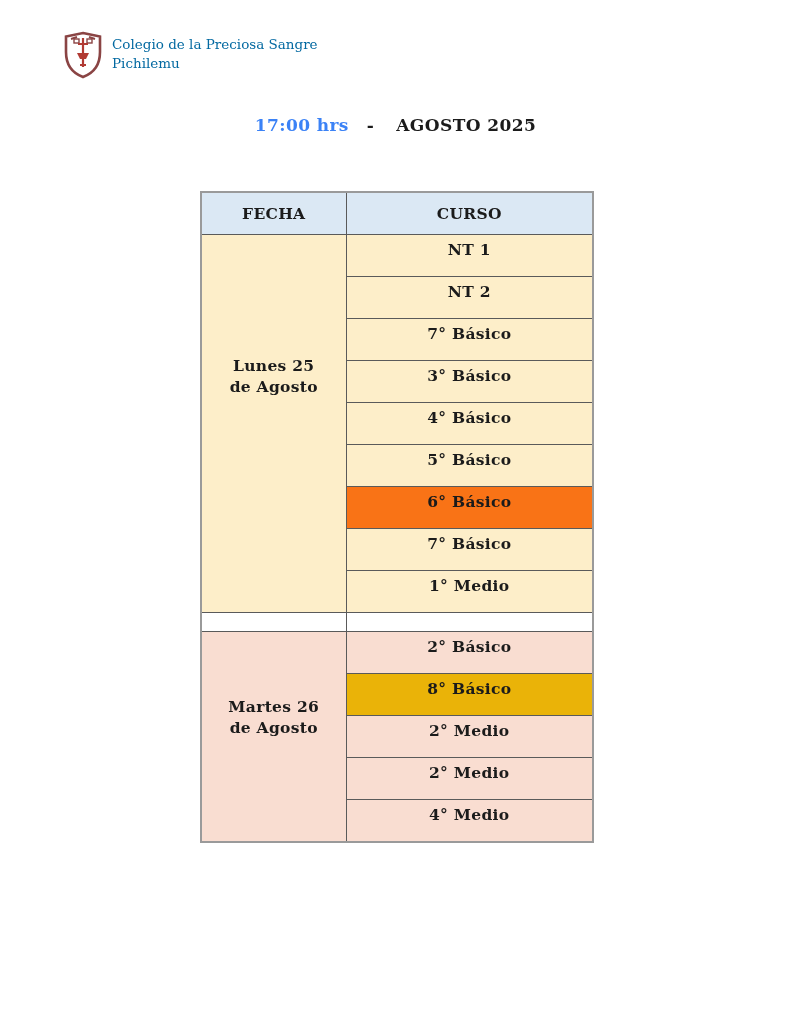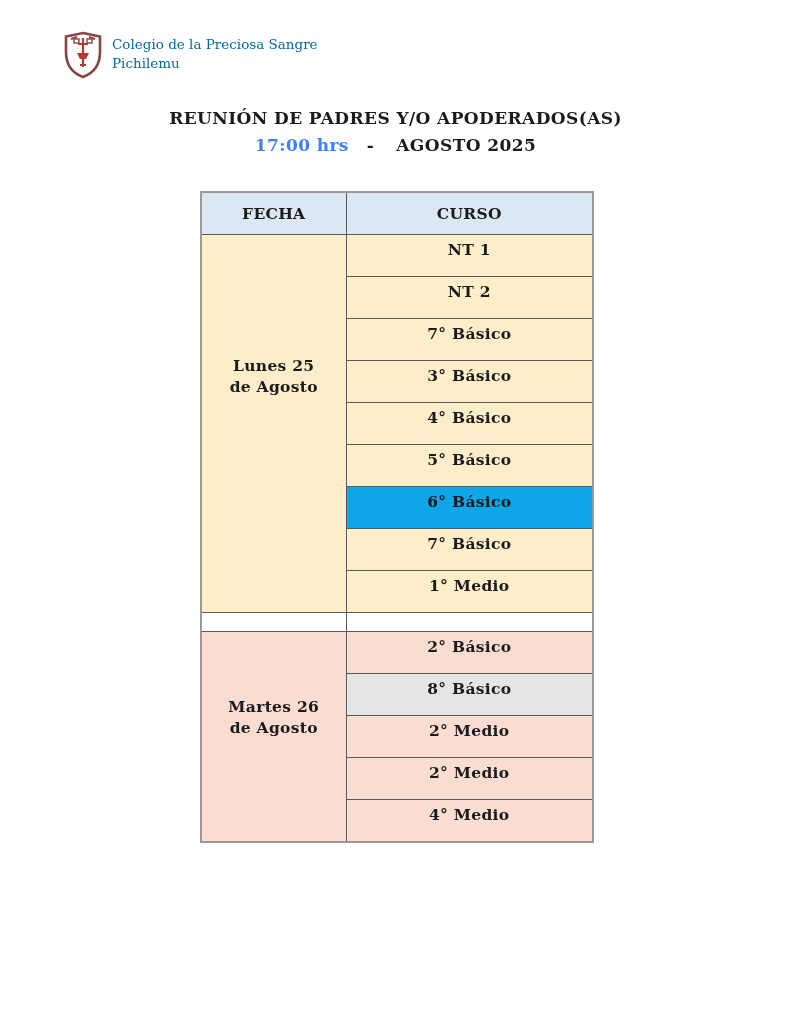--- a/index.html
+++ b/index.html
@@ -77,21 +77,20 @@
       <path d="M14 22 H26 L23 28 H17 Z" fill="#b13a33"></path>
       <path d="M17 34 H23" stroke="#b13a33" stroke-width="2"></path>
     </svg>
     <div class="school-text">
       <div>Colegio de la Preciosa Sangre</div>
       <div>Pichilemu</div>
     </div>
   </div>
 
   <div class="title-block">
-    <div class="title-line1">REUNIÓN DE PADRES Y/O APODERADOS(AS)</div>
     <div class="title-line2">
       <span class="title-time">17:00 hrs</span><span class="title-sep">-</span><span>AGOSTO  2025</span>
     </div>
   </div>
 
   <table class="meeting-table">
     <colgroup>
         <col class="c-fecha">
         <col class="c-curso">
       </colgroup>
@@ -118,41 +117,41 @@
         <tr class="course-row">
           <td class="course-cell" style="background: rgb(253, 238, 201);">3° Básico</td>
         </tr>
         <tr class="course-row">
           <td class="course-cell" style="background: rgb(253, 238, 201);">4° Básico</td>
         </tr>
         <tr class="course-row">
           <td class="course-cell" style="background: rgb(253, 238, 201);">5° Básico</td>
         </tr>
         <tr class="course-row">
-          <td class="course-cell" style="background: #0ea5e9;">6° Básico</td>
+          <td class="course-cell" style="background: #f97316;">6° Básico</td>
         </tr>
         <tr class="course-row">
           <td class="course-cell" style="background: rgb(253, 238, 201);">7° Básico</td>
         </tr>
         <tr class="course-row">
           <td class="course-cell" style="background: rgb(253, 238, 201);">1° Medio</td>
         </tr>
         <tr class="spacer-row">
           <td></td>
           <td></td>
         </tr>
         <tr class="course-row">
           <td class="date-cell sec1" rowspan="5" style="background: rgb(249, 221, 209);">
             <div>Martes 26</div>
             <div>de Agosto</div>
           </td>
           <td class="course-cell" style="background: rgb(249, 221, 209);">2° Básico</td>
         </tr>
         <tr class="course-row">
-          <td class="course-cell" style="background: #e5e5e5;">8° Básico</td>
+          <td class="course-cell" style="background: #eab308;">8° Básico</td>
         </tr>
         <tr class="course-row">
           <td class="course-cell" style="background: rgb(249, 221, 209); margin-left: 16px;">2° Medio</td>
         </tr>
         <tr class="course-row">
           <td class="course-cell" style="background: rgb(249, 221, 209);">2° Medio</td>
         </tr>
         <tr class="course-row">
           <td class="course-cell" style="background: rgb(249, 221, 209);">4° Medio</td>
         </tr>

